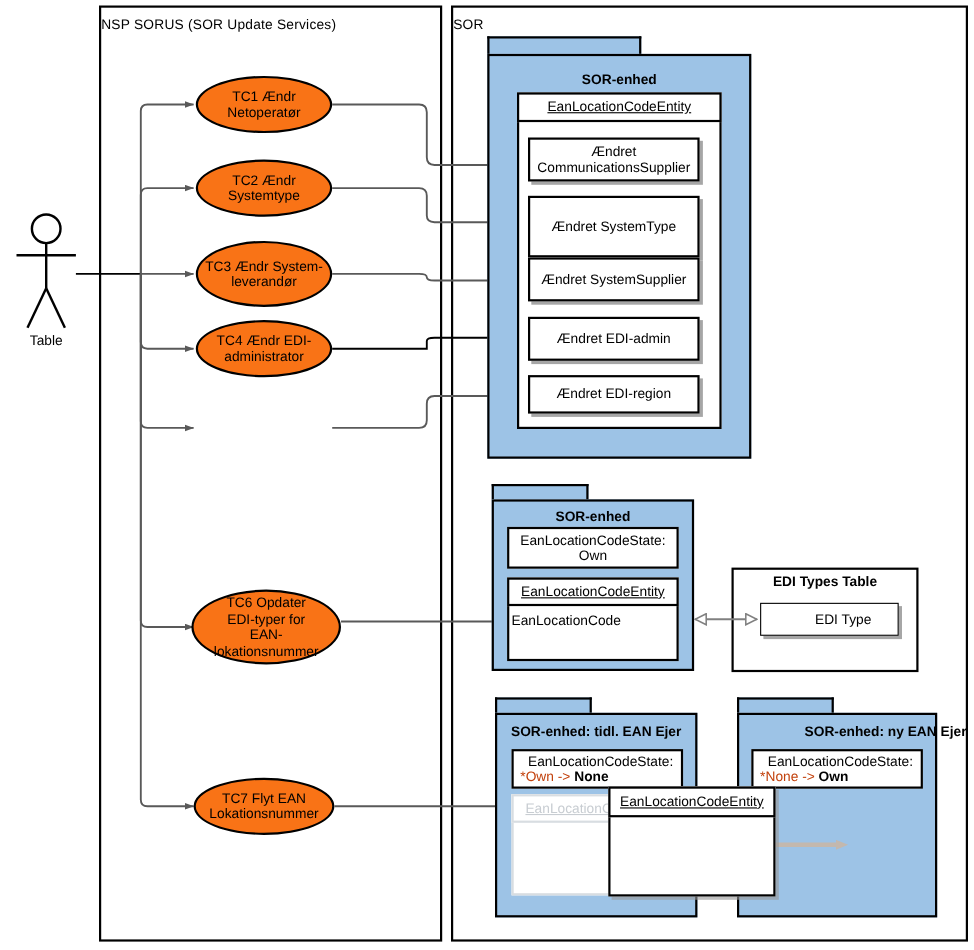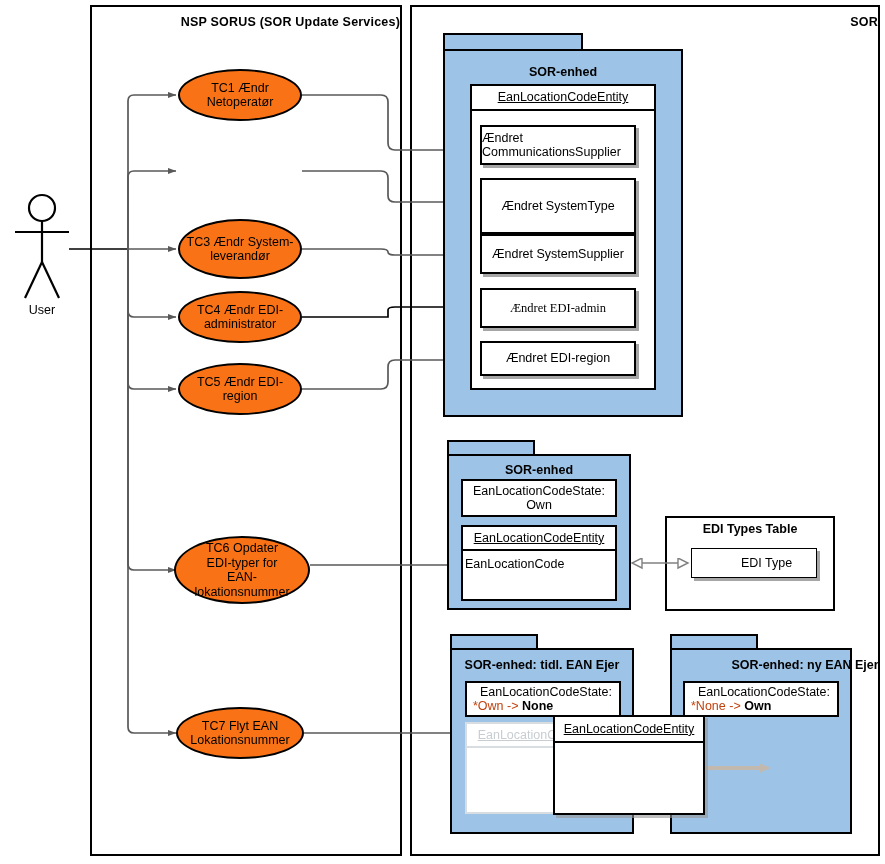--- a/index.html
+++ b/index.html
@@ -4,37 +4,37 @@
 <style>
   html,body{margin:0;padding:0;background:#ffffff;}
   body{width:885px;height:864px;position:relative;
        font-family:"Liberation Sans","DejaVu Sans",sans-serif;
        color:#000;-webkit-font-smoothing:antialiased;}
   #canvas{position:absolute;left:0;top:0;width:885px;height:864px;overflow:hidden;}
   .abs{position:absolute;box-sizing:border-box;}
 
   
   .panel{border:2px solid #000;background:#fff;}
-  .panel-title{position:absolute;width:100%;text-align:right;
-               font-size:12.5px;font-weight:bold;letter-spacing:.2px;}
+  .panel-title{position:absolute;width:100%;text-align:left;
+               font-size:12.5px;font-weight:normal;letter-spacing:.2px;}
 
   
   .uc{border:2px solid #000;border-radius:50%;background:#f97316;
       display:flex;align-items:center;justify-content:center;text-align:center;
       font-size:12.5px;line-height:14.5px;color:#000;}
 
   
   .pkg-tab{background:#9dc3e6;border:2px solid #000;border-bottom:none;}
   .pkg-body{background:#9dc3e6;border:2px solid #000;}
   .pkg-name{position:absolute;width:100%;text-align:center;
             font-size:12.5px;font-weight:bold;}
 
   
   .box{background:#fff;border:2px solid #000;
-       display:flex;align-items:center;justify-content:center;
+       display:flex;align-items:center;justify-content:center;text-align:center;
        font-size:12.5px;line-height:14.5px;}
   .box.shadow{box-shadow:3px 3px 0 0 rgba(150,150,150,.85);}
   .box.thin{border-width:1.6px;padding-left:25px;}
   .hdr{ text-decoration:underline; }
   .muted{color:#c2410c;}
   .faded{color:#c8cdd2;}
 
   
   svg.layer{position:absolute;left:0;top:0;width:885px;height:864px;
             overflow:visible;pointer-events:none;}
@@ -59,21 +59,21 @@
     <div class="panel-title" style="top:8px;">SOR</div>
   </div>
 
   <svg class="layer">
     <circle cx="42" cy="208" r="13" fill="#fff" stroke="#000" stroke-width="2.2"></circle>
     <line x1="42" y1="221" x2="42" y2="262" stroke="#000" stroke-width="2.2"></line>
     <line x1="15" y1="232" x2="69" y2="232" stroke="#000" stroke-width="2.2"></line>
     <line x1="42" y1="262" x2="25" y2="298" stroke="#000" stroke-width="2.2"></line>
     <line x1="42" y1="262" x2="59" y2="298" stroke="#000" stroke-width="2.2"></line>
   </svg>
-  <div class="actor-label" style="left:8px;top:303px;width:68px;">User</div>
+  <div class="actor-label" style="left:8px;top:303px;width:68px;">Table</div>
 
   <svg class="layer">
     <defs>
       <marker id="ah" markerWidth="9" markerHeight="9" refX="8.2" refY="3.1" orient="auto" markerUnits="userSpaceOnUse">
         <path d="M0,0 L8.5,3.1 L0,6.2 z" fill="#333"></path>
       </marker>
       <marker id="ahg" markerWidth="9" markerHeight="9" refX="8.2" refY="3.1" orient="auto" markerUnits="userSpaceOnUse">
         <path d="M0,0 L8.5,3.1 L0,6.2 z" fill="#595959"></path>
       </marker>
       <marker id="hollowL" markerWidth="13" markerHeight="12" refX="1.5" refY="5.5" orient="auto" markerUnits="userSpaceOnUse">
@@ -94,28 +94,28 @@
     <path class="ln-d" d="M128,249 L176,249" marker-end="url(#ahg)"></path>
     <path class="ln" d="M128,249 L128,311 Q128,317 134,317 L176,317" marker-end="url(#ahg)"></path>
     <path class="ln" d="M128,249 L128,383 Q128,389 134,389 L176,389" marker-end="url(#ahg)"></path>
     <path class="ln" d="M128,249 L128,564 Q128,570 134,570 L176,570" marker-end="url(#ahg)"></path>
     <path class="ln" d="M128,249 L128,727 Q128,733 134,733 L176,733" marker-end="url(#ahg)"></path>
   </svg>
 
   <div class="abs uc" style="left:178px;top:69px;width:124px;height:52px;">
     <span>TC1 Ændr Netoperatør</span>
   </div>
+  <div class="abs uc" style="left:178px;top:145px;width:124px;height:52px;">
+    <span>TC2 Ændr Systemtype</span>
+  </div>
   <div class="abs uc" style="left:178px;top:219px;width:124px;height:60px;">
     <span>TC3 Ændr System-leverandør</span>
   </div>
   <div class="abs uc" style="left:178px;top:291px;width:124px;height:52px;">
     <span>TC4 Ændr EDI-administrator</span>
-  </div>
-  <div class="abs uc" style="left:178px;top:363px;width:124px;height:52px;">
-    <span>TC5 Ændr EDI-region</span>
   </div>
   <div class="abs uc" style="left:174px;top:536px;width:136px;height:68px;">
     <span style="padding:0 22px;">TC6 Opdater EDI-typer for EAN-lokationsnummer</span>
   </div>
   <div class="abs uc" style="left:176px;top:707px;width:128px;height:52px;">
     <span>TC7 Flyt EAN Lokationsnummer</span>
   </div>
 
   <svg class="layer">
 
@@ -146,21 +146,21 @@
 
   <div class="abs box shadow" style="left:480px;top:125px;width:156px;height:40px;">
     <span>Ændret CommunicationsSupplier</span>
   </div>
   <div class="abs box shadow" style="left:480px;top:178px;width:156px;height:56px;">
     <span>Ændret SystemType</span>
   </div>
   <div class="abs box shadow" style="left:480px;top:234px;width:156px;height:40px;">
     <span>Ændret SystemSupplier</span>
   </div>
-  <div class="abs box shadow" style="left:480px;top:288px;width:156px;height:40px;font-family:Liberation Serif, serif;">
+  <div class="abs box shadow" style="left:480px;top:288px;width:156px;height:40px;">
     <span>Ændret EDI-admin</span>
   </div>
   <div class="abs box shadow" style="left:480px;top:341px;width:156px;height:35px;">
     <span>Ændret EDI-region</span>
   </div>
 
   <div class="abs pkg-tab" style="left:447px;top:440px;width:88px;height:14px;"></div>
   <div class="abs pkg-body" style="left:447px;top:454px;width:184px;height:156px;">
     <div class="pkg-name" style="top:7px;">SOR-enhed</div>
   </div>

